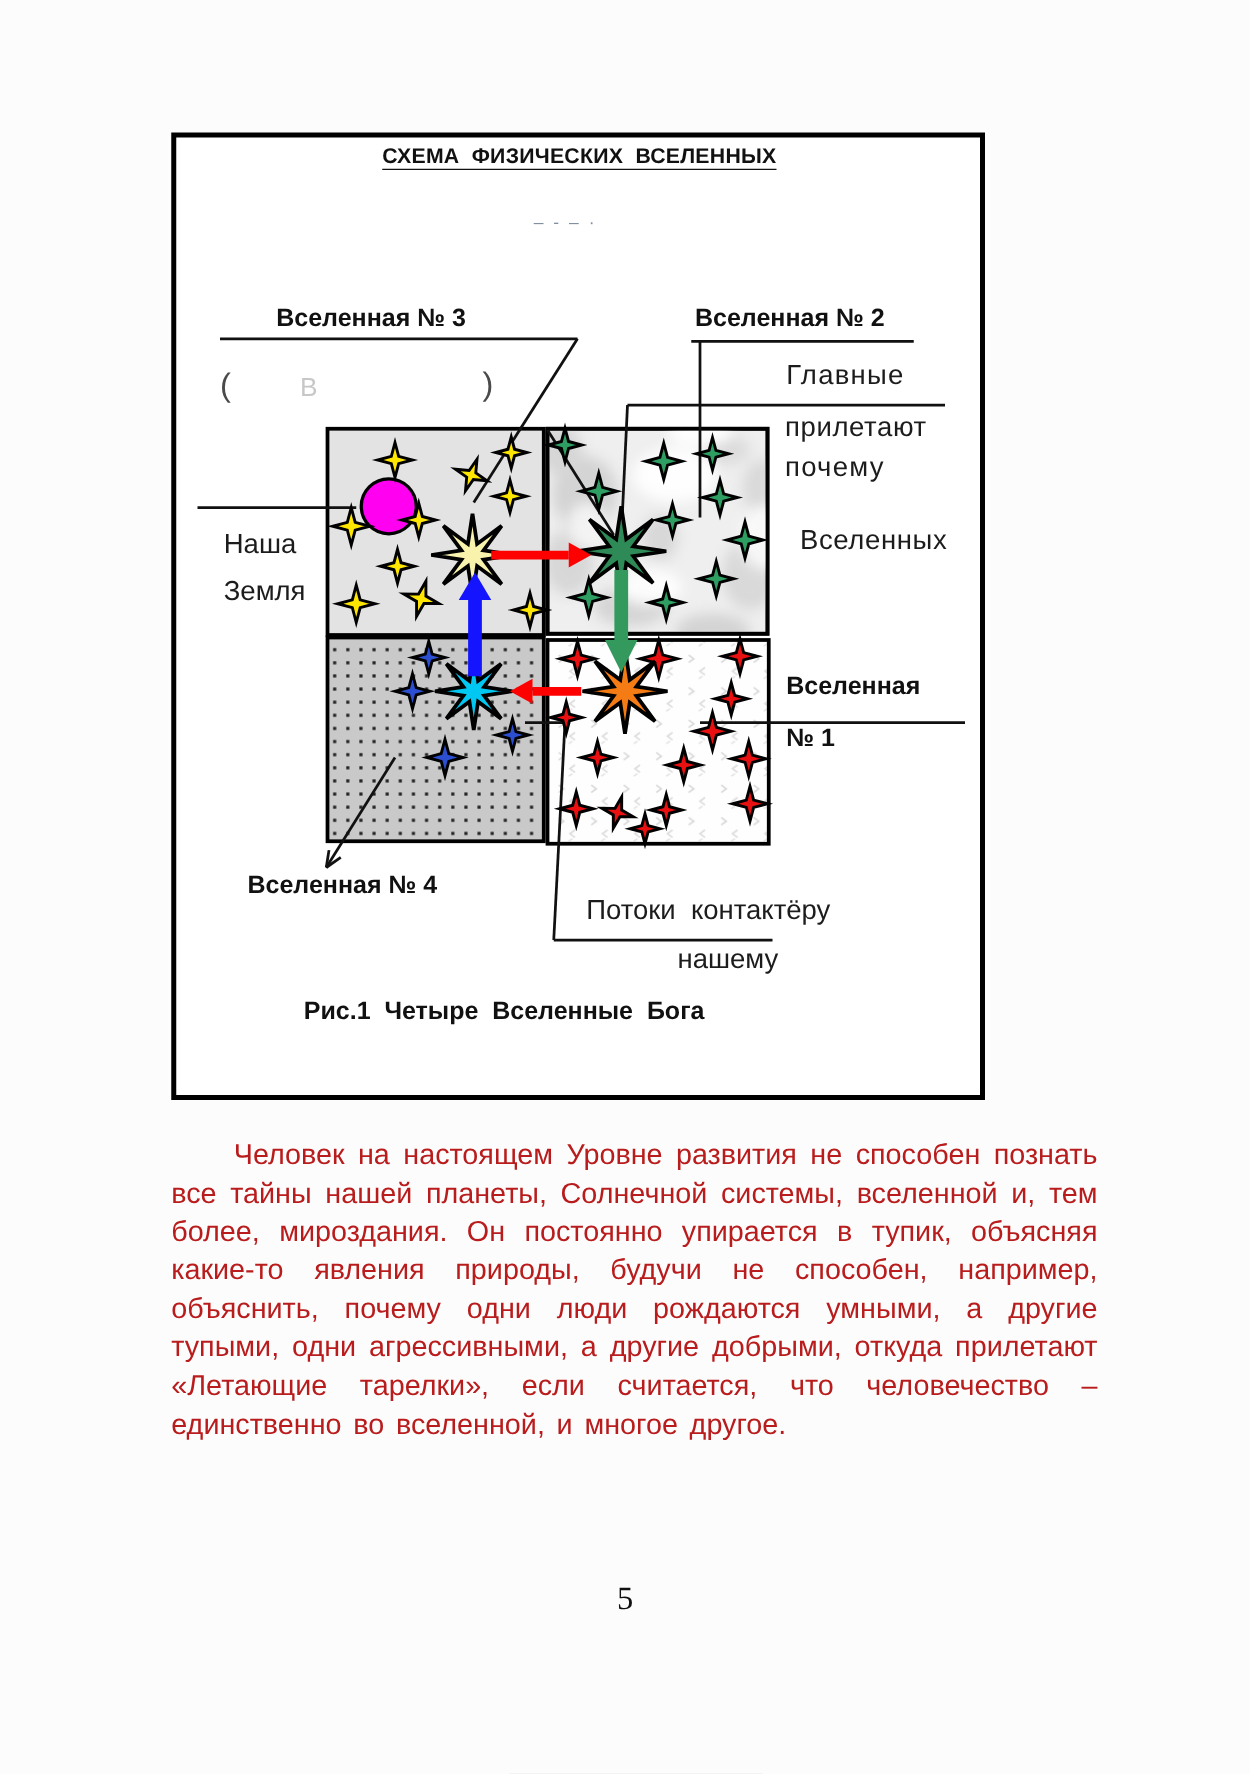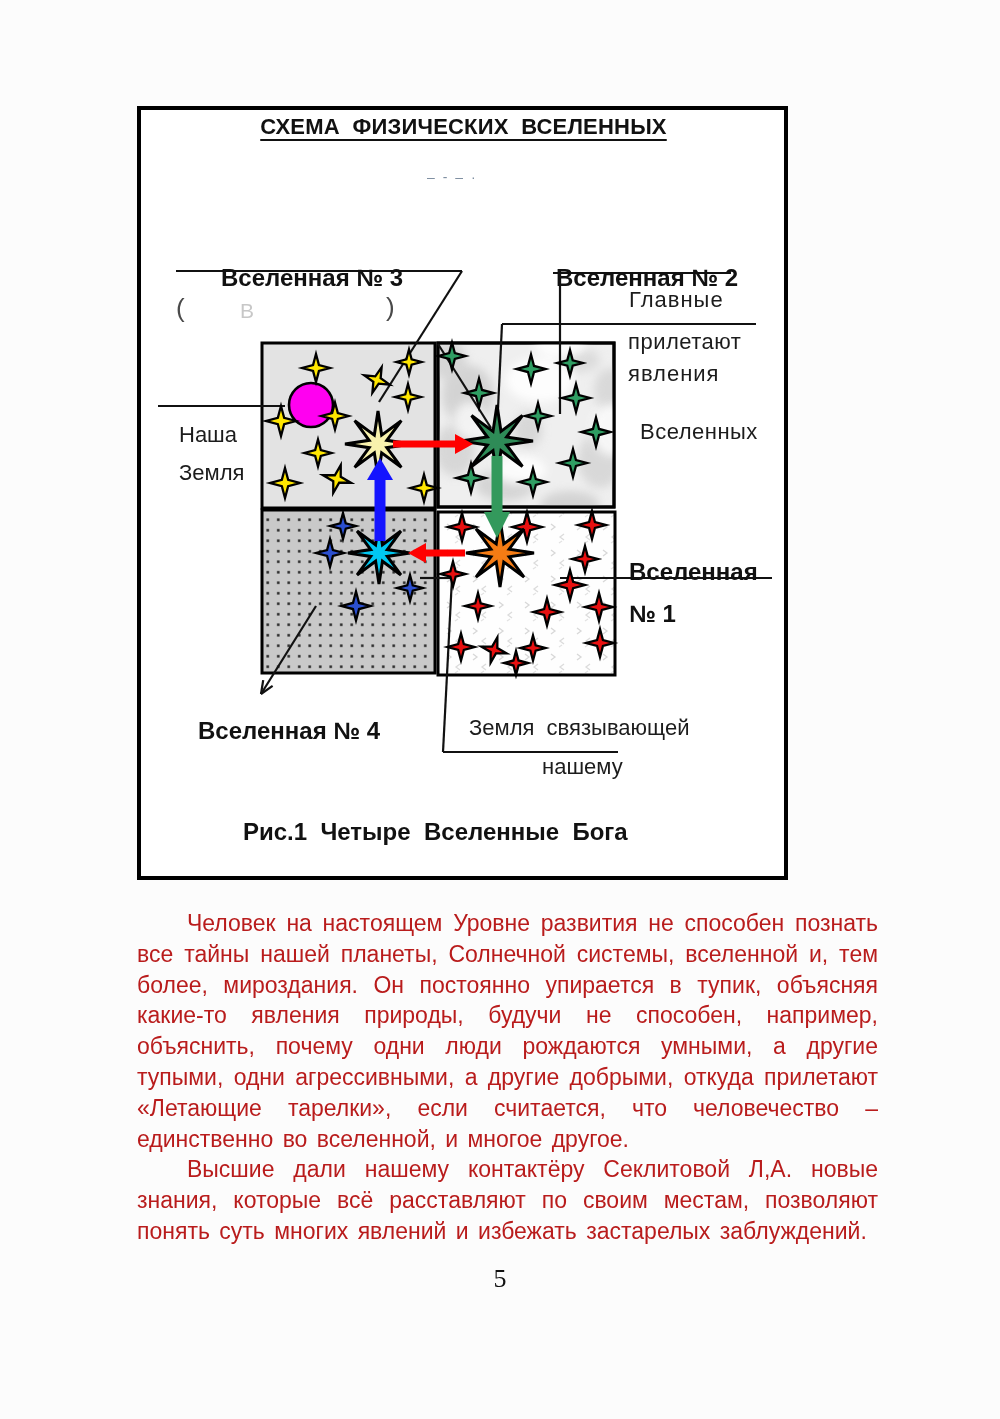--- a/index.html
+++ b/index.html
@@ -3,27 +3,27 @@
 <meta charset="utf-8">
 <style>
   html,body{margin:0;padding:0;background:#e8e8e8;}
   .page{position:relative;width:1000px;height:1419px;background:#fcfcfc;margin:0 auto;
         font-family:"Liberation Sans",sans-serif;overflow:hidden;}
   .figure-box{position:absolute;left:137px;top:106px;width:651px;height:774px;
         border:4px solid #000;box-sizing:border-box;background:#ffffff;}
   .fig-svg{position:absolute;left:0;top:0;width:1000px;height:1419px;pointer-events:none;}
   .lbl{position:absolute;line-height:1;color:#1c1c1c;white-space:pre;}
   .bold{font-weight:700;color:#111;}
-  .fig-title{left:139px;top:116px;width:649px;text-align:center;font-size:22px;font-weight:700;
+  .fig-title{left:139px;top:116px;width:649px;text-align:center;font-size:17px;font-weight:700;
         text-decoration:underline;text-underline-offset:5px;letter-spacing:.2px;color:#111;}
   .fig-dashes{left:427px;top:170px;font-size:14px;color:#8090a2;letter-spacing:2px;filter:blur(.6px);}
   .ghost{color:#4a4a4a;font-size:26px;}
   .ghost-faint{color:#9a9a9a;font-size:21px;opacity:.55;filter:blur(.4px);}
   .sz22{font-size:22px;}
-  .sz24{font-size:24px;margin-top:21px;}
+  .sz24{font-size:20px;}
   .patch{position:absolute;background:#ffffff;}
   .body-text{position:absolute;left:137px;top:908px;width:741px;
         font-family:Liberation Sans, sans-serif;font-size:23px;line-height:30.8px;
         text-align:justify;color:#b91c1c;word-spacing:3px;}
   .body-text p{margin:0;text-indent:50px;}
   .page-number{position:absolute;left:0;top:1264px;width:1000px;text-align:center;
         font-family:"Liberation Serif",serif;font-size:26px;color:#111;}
 </style>
 </head>
 <body>
@@ -162,33 +162,32 @@
   <div class="lbl ghost" style="left:386px;top:294px;">)</div>
 
   <div class="lbl bold sz24" style="left:221px;top:245px;">Вселенная № 3</div>
   <div class="lbl bold sz24" style="left:556px;top:245px;">Вселенная № 2</div>
 
   <div class="lbl sz22" style="left:179px;top:376px;margin-top:48px;">Наша</div>
   <div class="lbl sz22" style="left:179px;top:462px;">Земля</div>
 
   <div class="lbl sz22" style="left:629px;top:289px;letter-spacing:1px;text-align:center;">Главные</div>
   <div class="lbl sz22" style="left:628px;top:331px;letter-spacing:.5px;">прилетают</div>
-  <div class="lbl sz22" style="left:628px;top:363px;letter-spacing:1px;">явления</div>
+  <div class="lbl sz22" style="left:628px;top:363px;letter-spacing:1px;">почему</div>
   <div class="lbl sz22" style="left:628px;top:421px;letter-spacing:.5px;margin-left:12px;">Вселенных</div>
   <div class="patch" style="left:622px;top:442px;width:162px;height:22px;"></div>
 
   <div class="lbl bold sz24" style="left:629px;top:539px;">Вселенная</div>
   <div class="lbl bold sz24" style="left:629px;top:581px;">№ 1</div>
 
   <div class="lbl bold sz24" style="left:198px;top:698px;">Вселенная № 4</div>
 
-  <div class="lbl sz22" style="left:469px;top:717px;">Земля  связывающей</div>
+  <div class="lbl sz22" style="left:469px;top:717px;">Потоки  контактёру</div>
   <div class="lbl sz22" style="left:542px;top:756px;">нашему</div>
 
   <div class="lbl bold sz24" style="left:243px;top:799px;">Рис.1  Четыре  Вселенные  Бога</div>
 
   <div class="body-text">
     <p>Человек на настоящем Уровне развития не способен познать все тайны нашей планеты, Солнечной системы, вселенной и, тем более, мироздания. Он постоянно упирается в тупик, объясняя какие-то явления природы, будучи не способен, например, объяснить, почему одни люди рождаются умными, а другие тупыми, одни агрессивными, а другие добрыми, откуда прилетают «Летающие тарелки», если считается, что человечество – единственно во вселенной, и многое другое.</p>
-    <p>Высшие дали нашему контактёру Секлитовой Л,А. новые знания, которые всё расставляют по своим местам, позволяют понять суть многих явлений и избежать застарелых заблуждений.</p>
   </div>
 
   <div class="page-number">5</div>
 </div>
 
 </body></html>

